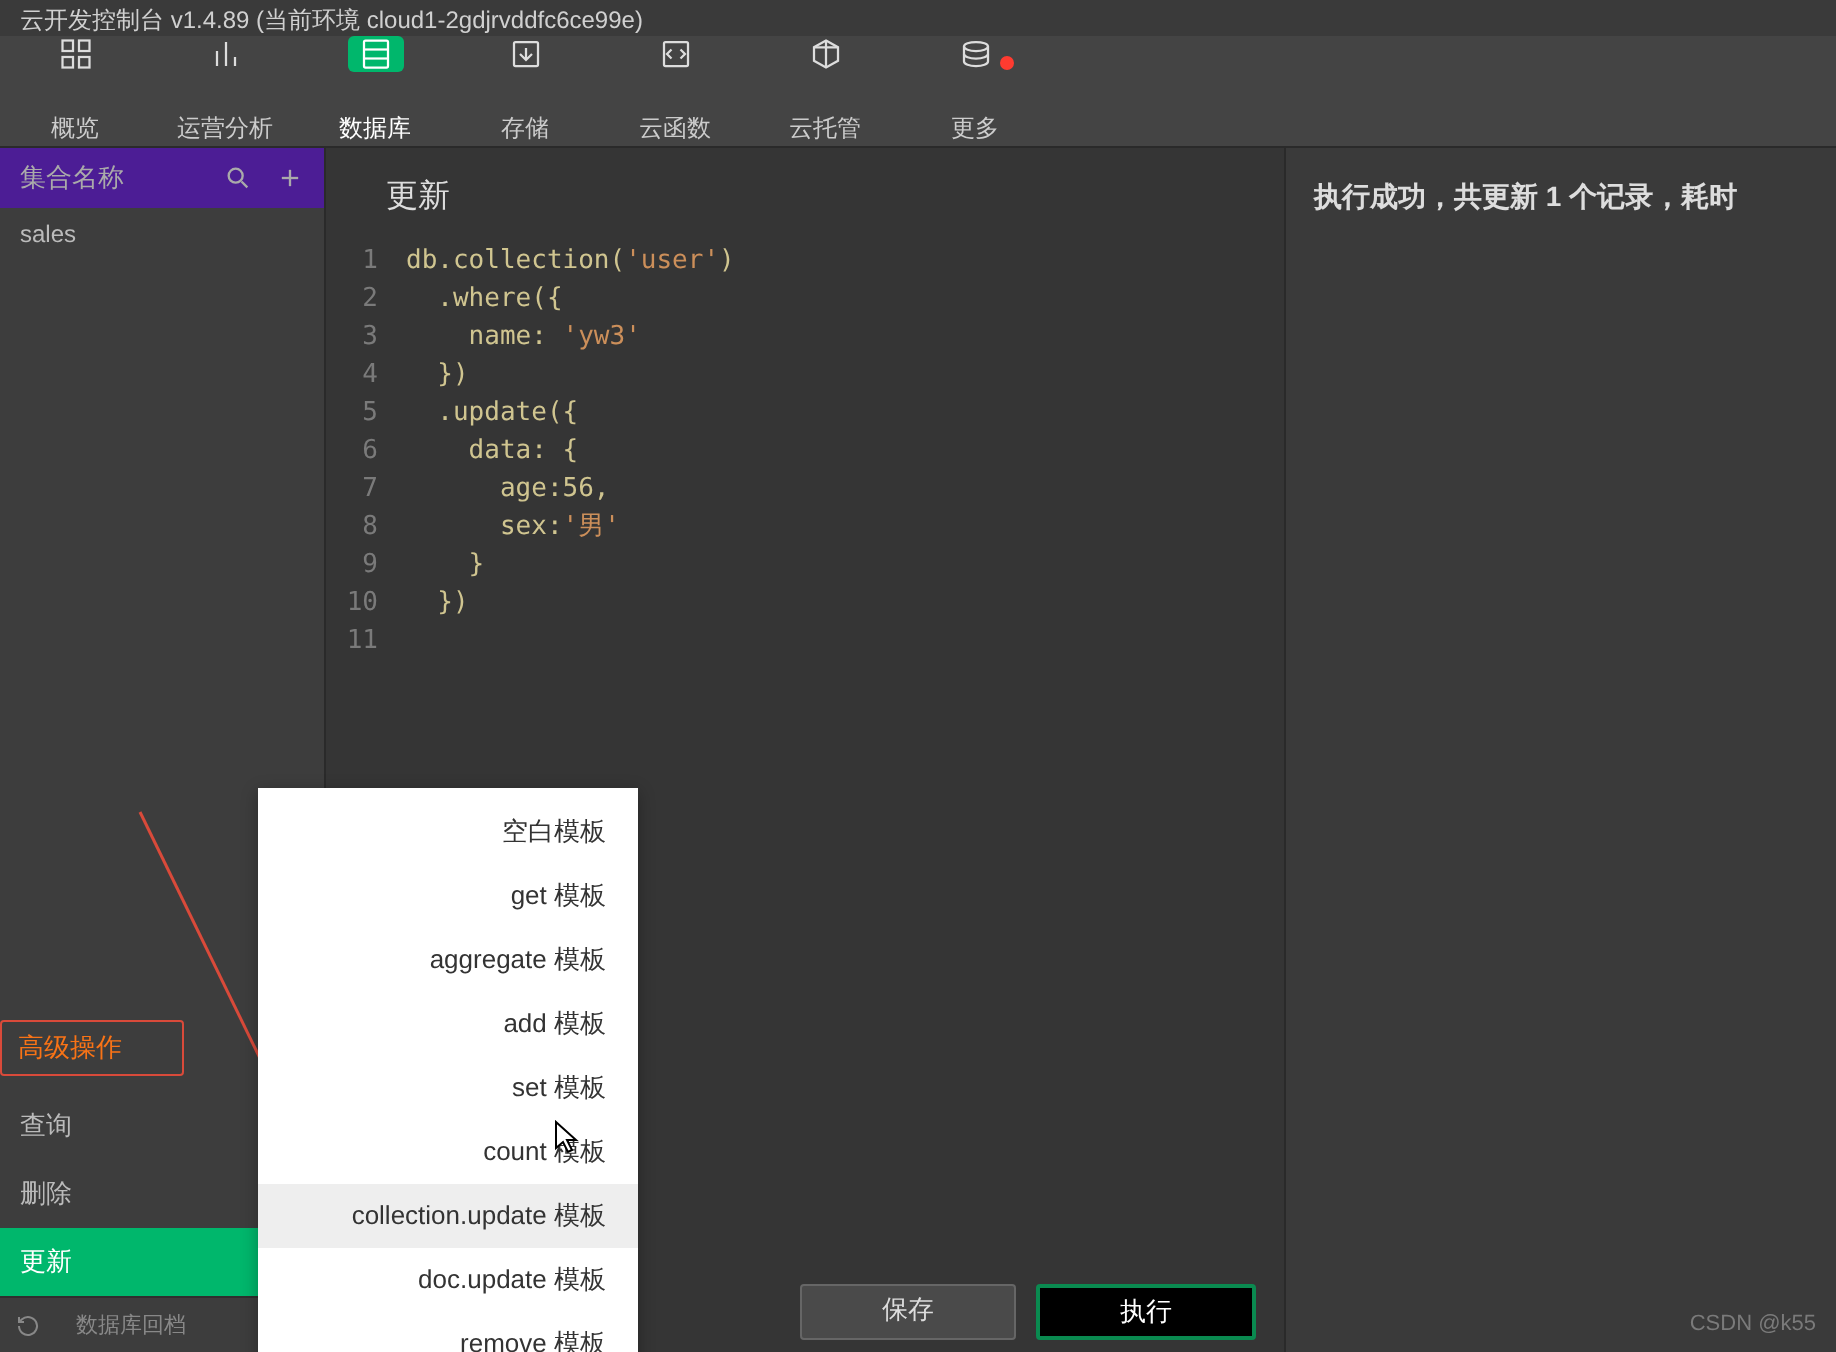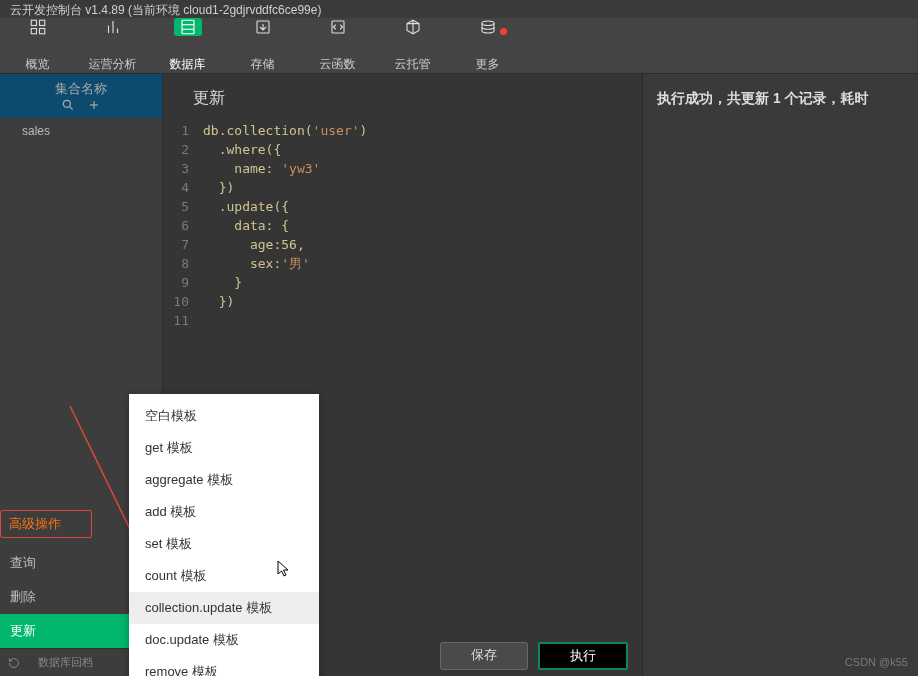--- a/index.html
+++ b/index.html
@@ -47,27 +47,27 @@
     border-radius:3px;
   }
   .tb-icon svg { width:18px; height:18px; stroke:#ddd; fill:none; stroke-width:1.5;}
   .tb-item.active .tb-icon svg { stroke:#fff; }
   .red-dot { position:absolute; top:6px; right:18px; width:7px; height:7px; background:#ff3b30; border-radius:50%; }
   
   .main { display:flex; height:calc(676px - 18px - 56px); }
   
   .sidebar { width:162px; background:#3d3d3d; display:flex; flex-direction:column; }
   .side-head {
-    display:flex; align-items:center; padding:6px 10px; background:#0c4a6e;
-    justify-content:space-between; font-size:13px; color:#aaa;flex-direction:column;
+    display:flex; align-items:center; padding:6px 10px; background:#4c1d95;
+    justify-content:space-between; font-size:13px; color:#aaa;
   }
   .side-head-actions { display:flex; gap:12px; }
   .side-head-actions svg { width:14px; height:14px; stroke:#aaa; fill:none; stroke-width:2; cursor:pointer;}
   .coll-list { flex:0 0 auto; }
-  .coll-item { padding:6px 22px; color:#bbb; font-size:12px; cursor:pointer; }
+  .coll-item { padding:6px 10px; color:#bbb; font-size:12px; cursor:pointer; }
   
   .adv-section { margin-top:auto; margin-bottom:0; padding-bottom:0;}
   .adv-head {
     padding:4px 8px; color:#f97316; font-size:13px;
     border:1px solid #d94a3a; border-radius:2px;
     margin:0 70px 8px 0;
   }
   .adv-item {
     padding:8px 10px; color:#bbb; font-size:13px; cursor:pointer;
   }
@@ -97,33 +97,33 @@
   .gutter div { height:19px; line-height:19px;}
   .code { flex:1; color:#d0c590;}
   .code-line { height:19px; line-height:19px; white-space:pre;}
   .str { color:#cc8f5a;}
   
   .context-menu {
     position:absolute; left:129px; top:394px; width:190px;
     background:#fff; color:#333; box-shadow:0 2px 8px rgba(0,0,0,.3);
     padding:6px 0; z-index:50; font-size:13px;
   }
-  .menu-item { padding:7px 16px; cursor:pointer;}
+  .menu-item { padding:7px 16px; cursor:pointer;text-align:right;}
   .menu-item.hover { background:#eee;}
   .cursor-ptr {
     position:absolute; left:277px; top:560px; z-index:60;
     width:14px; height:18px;
   }
   .cursor-ptr svg{width:14px;height:18px;}
   
   .btn-row {
     position:absolute; bottom:6px; right:14px; display:flex; gap:10px;
   }
   .btn {
-    padding:3px 30px; border-radius:2px; font-size:13px; cursor:pointer;
+    padding:3px 40px; border-radius:2px; font-size:13px; cursor:pointer;
     border:1px solid #666; background:#4a4a4a; color:#ddd;
   }
   .btn.primary {
     background:#000000; border:2px solid #0a8a50; color:#fff;
   }
   
   .right {
     width:275px; background:#3a3a3a; padding:16px 14px; color:#ddd; font-size:14px;font-weight:bold;
   }
   .watermark {

